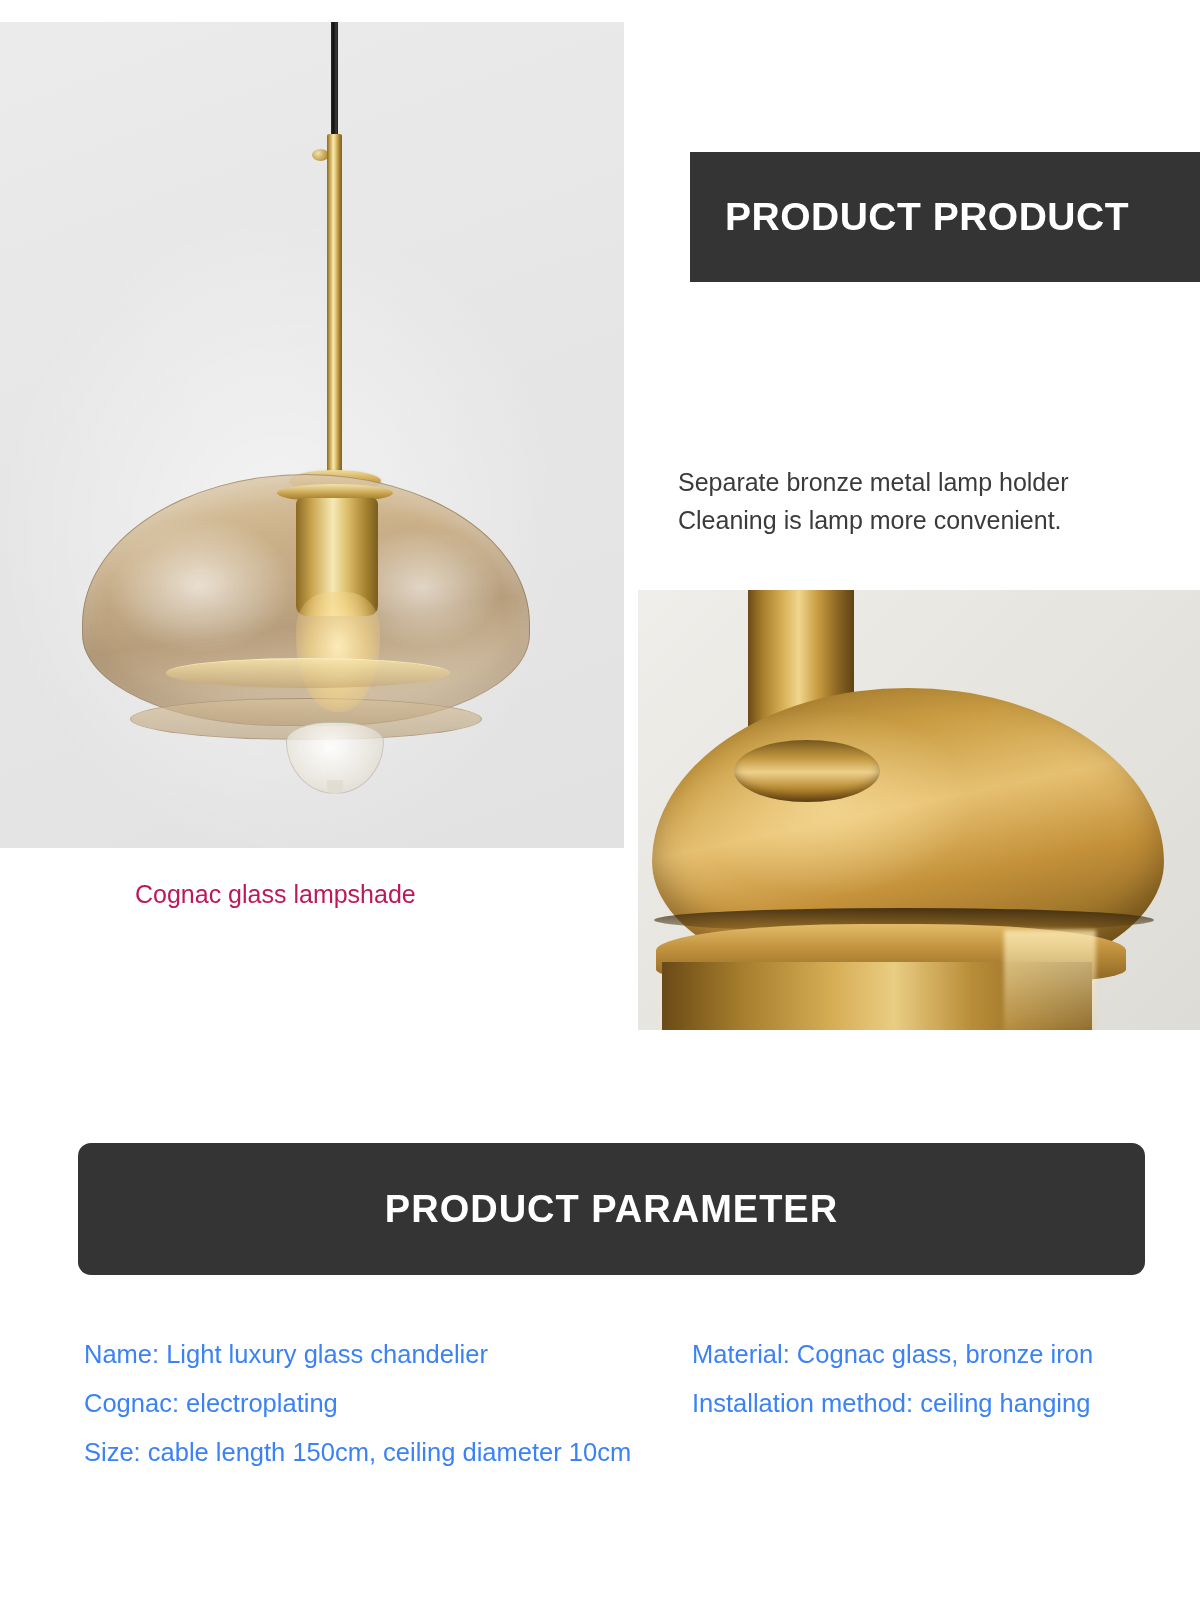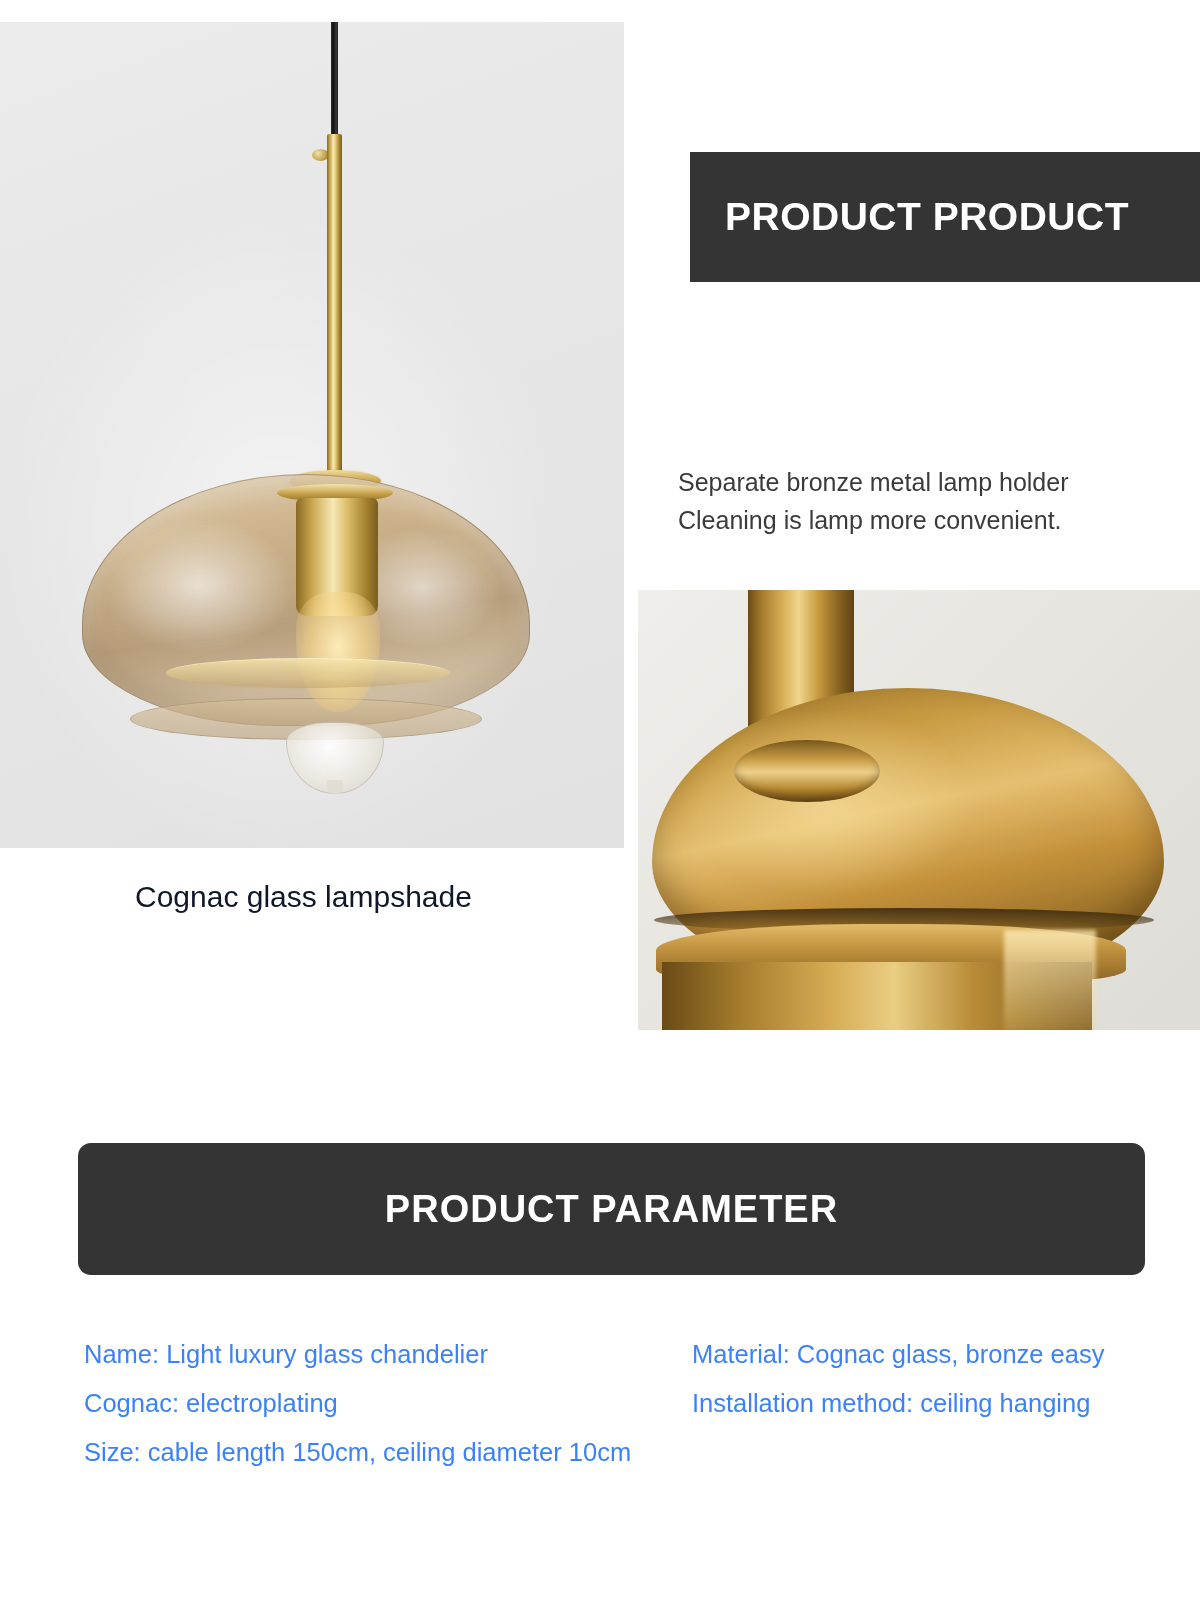--- a/index.html
+++ b/index.html
@@ -270,22 +270,22 @@
     line-height: 38px;
     margin-top: 33px;
   }
   .feature-text div { white-space: nowrap; }
 
   
   .caption {
     position: absolute;
     left: 135px;
     top: 880px;
-    font-size: 30px;
-    color: #0f172a;
+    font-size: 25px;
+    color: #be185d;
   }
 
   
   .spec-col {
     position: absolute;
     color: #3b82f6;
     font-size: 25.5px;
     line-height: 49px;
   }
   .spec-left  { left: 84px;  top: 1330px; width: 600px; }
@@ -338,17 +338,17 @@
     <span class="banner-title">PRODUCT PARAMETER</span>
   </div>
 
   <div class="spec-col spec-left">
     <div>Name: Light luxury glass chandelier</div>
     <div>Cognac: electroplating</div>
     <div>Size: cable length 150cm, ceiling diameter 10cm</div>
   </div>
 
   <div class="spec-col spec-right">
-    <div>Material: Cognac glass, bronze easy</div>
+    <div>Material: Cognac glass, bronze iron</div>
     <div>Installation method: ceiling hanging</div>
   </div>
 
 </div>
 
 </body></html>

